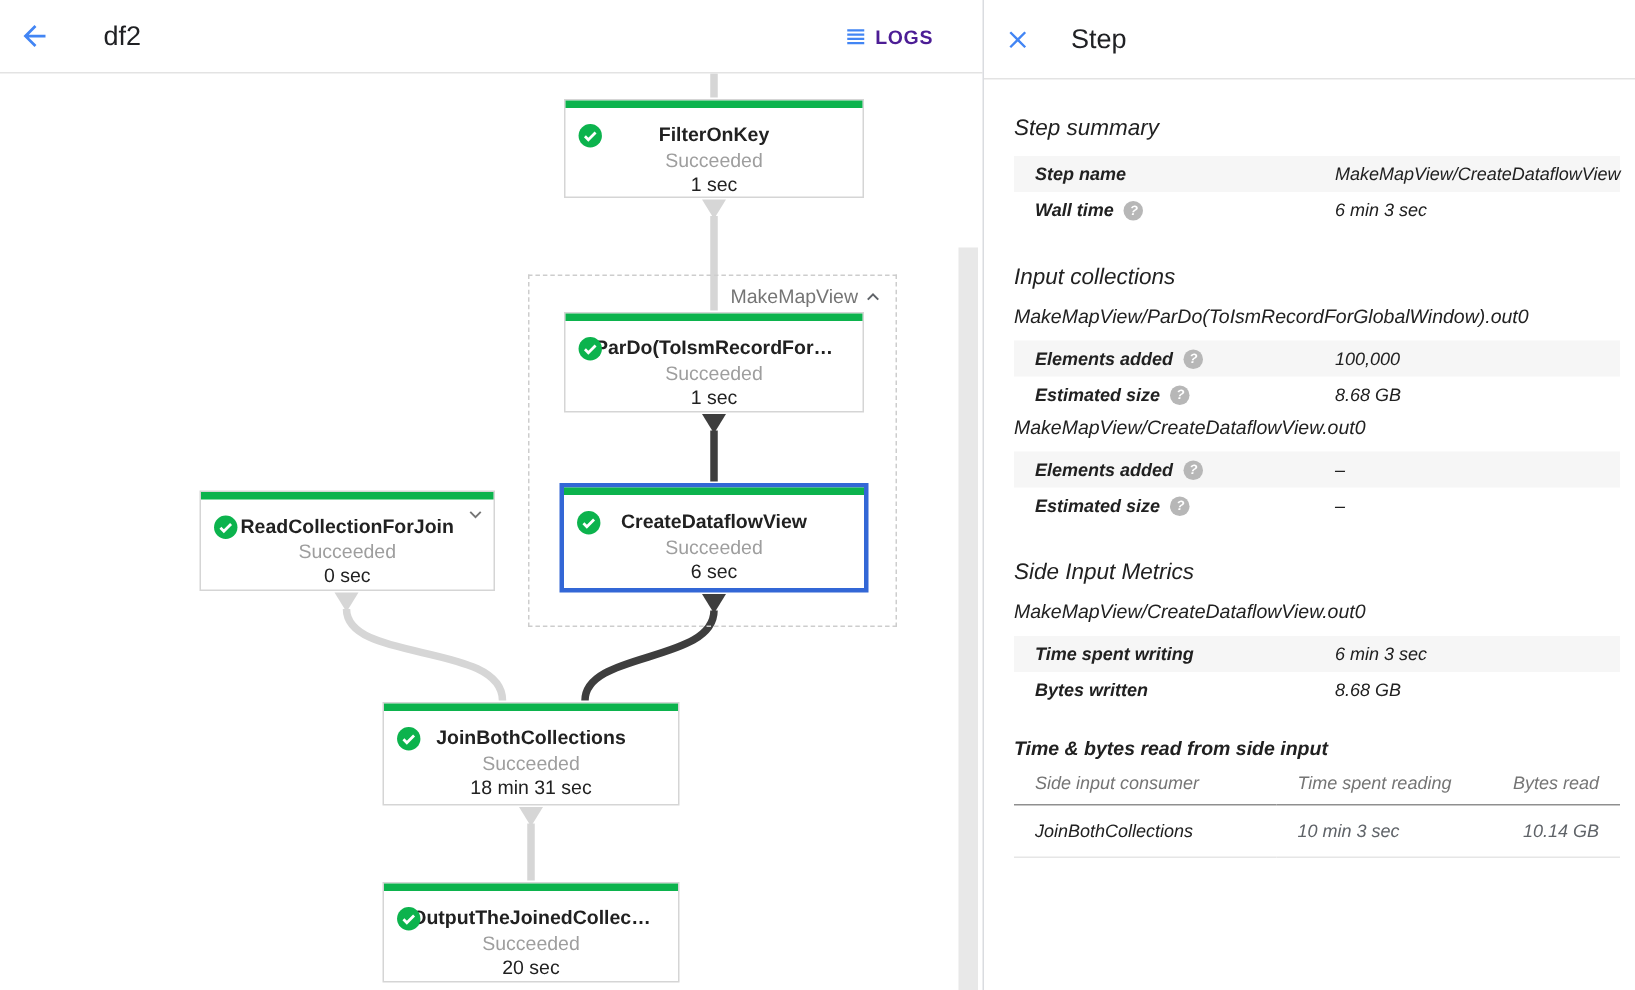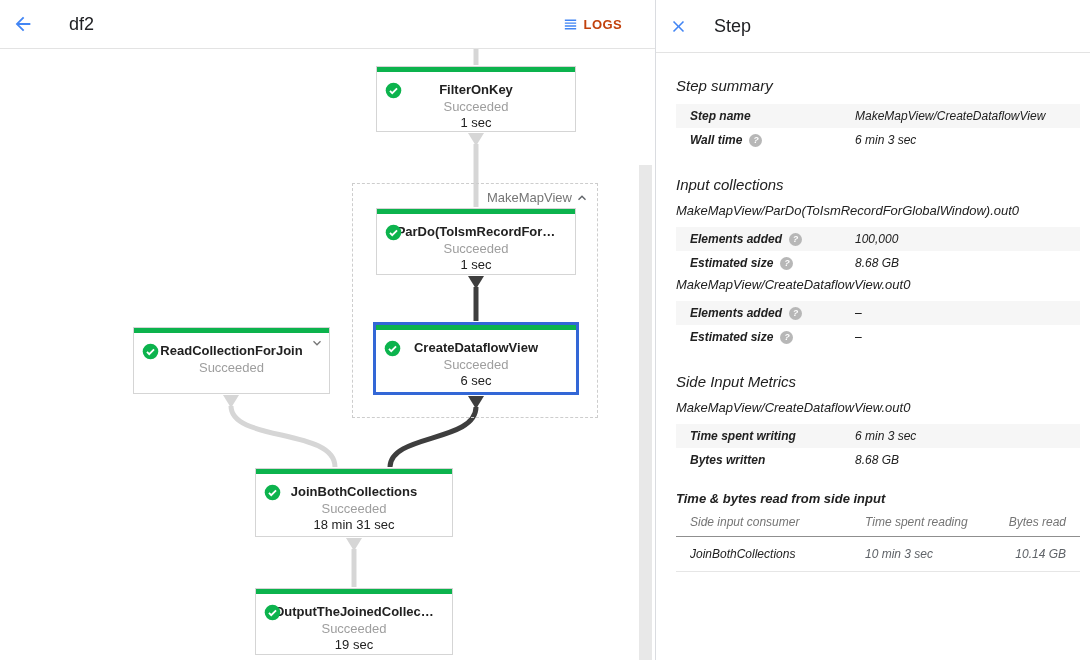--- a/index.html
+++ b/index.html
@@ -12,21 +12,21 @@
   .toolbar{
     position:absolute;left:0;top:0;width:655px;height:48px;background:#fff;
     border-bottom:1px solid #e3e3e3;display:flex;align-items:center;z-index:20;
   }
   .back-btn{width:46px;height:48px;display:flex;align-items:center;justify-content:center;cursor:pointer;background:none;border:none;padding:0;}
   .job-title{font-size:18px;color:#202124;margin-left:23px;}
   .toolbar-spacer{flex:1;}
   .logs-btn{
     display:flex;align-items:center;gap:5px;margin-right:27px;cursor:pointer;
     background:none;border:none;padding:4px 6px;
-    color:#c2410c;font-size:13px;font-weight:bold;letter-spacing:.4px;
+    color:#4c1d95;font-size:13px;font-weight:bold;letter-spacing:.4px;
     font-family:"Liberation Sans", sans-serif;
   }
   .graph{position:absolute;left:0;top:0;width:655px;height:660px;}
   .edges{position:absolute;left:0;top:0;pointer-events:none;}
   
   .group{position:absolute;left:352px;top:183px;width:246px;height:235px;
     border:1px dashed #cdcdcd;box-sizing:border-box;}
   .group-label{position:absolute;right:8px;top:6px;display:flex;align-items:center;gap:3px;
     font-size:13px;color:#757575;cursor:pointer;}
   
@@ -42,21 +42,21 @@
   .vscroll{position:absolute;left:639px;top:165px;width:13px;height:495px;background:#e8e8e8;z-index:30;cursor:pointer;}
   .pane-divider{position:absolute;left:655px;top:0;width:1px;height:660px;background:#dadce0;z-index:40;}
   
   .panel{position:absolute;left:656px;top:0;width:434px;height:660px;background:#fff;}
   .panel-header{height:52px;border-bottom:1px solid #e3e3e3;display:flex;align-items:center;}
   .close-btn{width:44px;height:52px;display:flex;align-items:center;justify-content:center;cursor:pointer;background:none;border:none;padding:0;}
   .panel-title{font-size:18px;color:#202124;margin-left:14px;}
   .panel-body{padding:0 10px 0 20px;font-style:italic;}
   .section-h{font-size:15px;font-weight:400;color:#212121;margin:24px 0 10px;}
   .coll-name{font-size:13px;color:#212121;margin:2px 0 9px;}
-  .kv-row{display:flex;align-items:center;height:24px;padding-left:14px;font-size:12px;}
+  .kv-row{display:flex;align-items:center;height:24px;padding-left:14px;font-size:12px;gap:35px;}
   .kv-row.shaded{background:#f6f6f6;}
   .kv-label{font-weight:bold;color:#212121;width:165px;display:flex;align-items:center;gap:7px;flex:none;}
   .kv-value{color:#212121;}
   .help{width:13px;height:13px;border-radius:50%;background:#b7b7b7;color:#fff;
     font-size:9px;font-weight:bold;display:inline-flex;align-items:center;justify-content:center;
     line-height:1;cursor:pointer;flex:none;}
   .table-h{font-size:13px;font-weight:bold;color:#212121;margin:19px 0 0;}
   table.sit{width:100%;border-collapse:collapse;font-size:12px;margin-top:2px;}
   table.sit th{text-align:left;color:#757575;font-weight:400;padding:7px 0 7px 14px;border-bottom:1px solid #8f8f8f;}
   table.sit td{padding:10px 0 10px 14px;border-bottom:1px solid #e6e6e6;color:#5f6368;}
@@ -146,20 +146,21 @@
             <path d="M7 12.5l3.2 3.2L17 9" stroke="#fff" stroke-width="2.6" fill="none"></path>
           </svg>
       </span>
       <span class="expand">
         <svg width="14" height="14" viewBox="0 0 24 24">
             <path d="M6 9l6 6 6-6" stroke="#757575" stroke-width="2.2" fill="none"></path>
           </svg>
       </span>
       <div class="nt">ReadCollectionForJoin</div>
       <div class="ns">Succeeded</div>
+      <div class="ntime">0 sec</div>
     </div>
 
     <div class="node" style="left:255px;top:468px;width:198px;height:69px;">
       <div class="bar"></div>
       <span class="check">
         <svg width="17" height="17" viewBox="0 0 24 24">
             <circle cx="12" cy="12" r="11" fill="#0cb34d"></circle>
             <path d="M7 12.5l3.2 3.2L17 9" stroke="#fff" stroke-width="2.6" fill="none"></path>
           </svg>
       </span>
@@ -171,21 +172,21 @@
     <div class="node" style="left:255px;top:588px;width:198px;height:67px;">
       <div class="bar"></div>
       <span class="check">
         <svg width="17" height="17" viewBox="0 0 24 24">
             <circle cx="12" cy="12" r="11" fill="#0cb34d"></circle>
             <path d="M7 12.5l3.2 3.2L17 9" stroke="#fff" stroke-width="2.6" fill="none"></path>
           </svg>
       </span>
       <div class="nt">OutputTheJoinedCollec…</div>
       <div class="ns">Succeeded</div>
-      <div class="ntime">19 sec</div>
+      <div class="ntime">20 sec</div>
     </div>
   </div>
 
   <div class="toolbar">
     <button class="back-btn">
       <svg width="22" height="22" viewBox="0 0 24 24">
         <path d="M20 11H7.83l5.59-5.59L12 4l-8 8 8 8 1.41-1.41L7.83 13H20v-2z" fill="#4285f4"></path>
       </svg>
     </button>
     <span class="job-title">df2</span>

